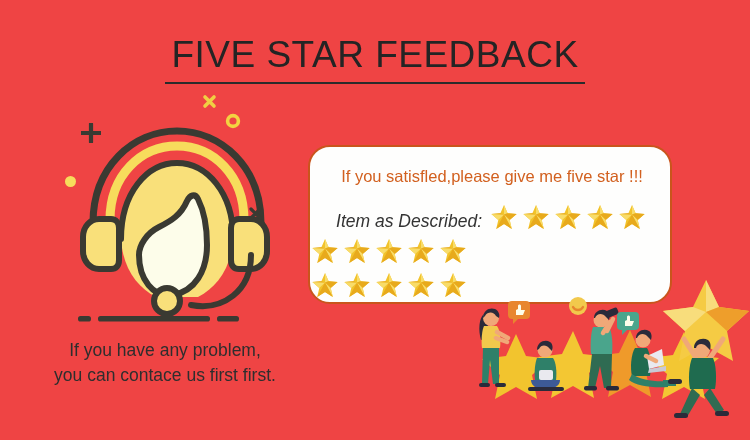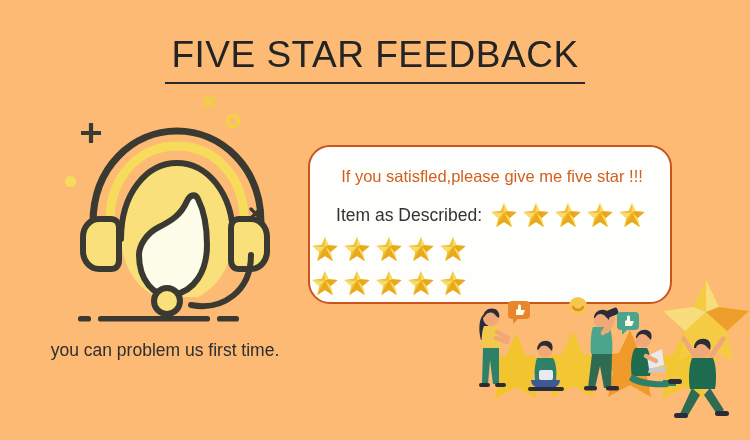--- a/index.html
+++ b/index.html
@@ -9,21 +9,21 @@
   body {
     width: 750px;
     height: 440px;
     overflow: hidden;
     font-family: "Liberation Sans", sans-serif;
   }
   #banner {
     position: relative;
     width: 750px;
     height: 440px;
-    background: #fdba74;
+    background: #ef4444;
     overflow: hidden;
   }
 
   
   #title-wrap {
     position: absolute;
     left: 0;
     top: 36px;
     width: 750px;
     text-align: center;
@@ -93,22 +93,23 @@
     white-space: nowrap;
   }
   #rating-rows {
     position: absolute;
     left: 0;
     top: 51px;
     width: 364px;
   }
   .rating-row {
     display: flex;
-    align-items: center;
+    align-items: flex-end;
     height: 34px;
+    font-style: italic;
   }
   .rating-label {
     width: 179px;
     text-align: right;
     padding-right: 7px;
     font-size: 17.5px;
     color: #333333;
     white-space: nowrap;
     box-sizing: border-box;
   }
@@ -200,21 +201,22 @@
       <circle cx="8" cy="8" r="5.4" fill="none" stroke="#f3d341" stroke-width="3.6"></circle>
     </svg>
   </div>
   <div class="deco" style="left:248px; top:206px;">
     <svg width="15" height="15" viewBox="0 0 15 15">
       <path d="M3 3 L12 12 M12 3 L3 12" stroke="#3a3a32" stroke-width="3.2" stroke-linecap="round"></path>
     </svg>
   </div>
 
   <div id="support-caption">
-    <span class="line">you can problem us first time.</span>
+    <span class="line">If you have any problem,</span>
+    <span class="line">you can contace us first first.</span>
   </div>
 
   <div id="rating-card">
 
     <div id="card-headline">If you satisfled,please give me five star !!!</div>
 
     <div id="rating-rows">
 
       <div class="rating-row">
         <div class="rating-label">Item as Described:</div>

